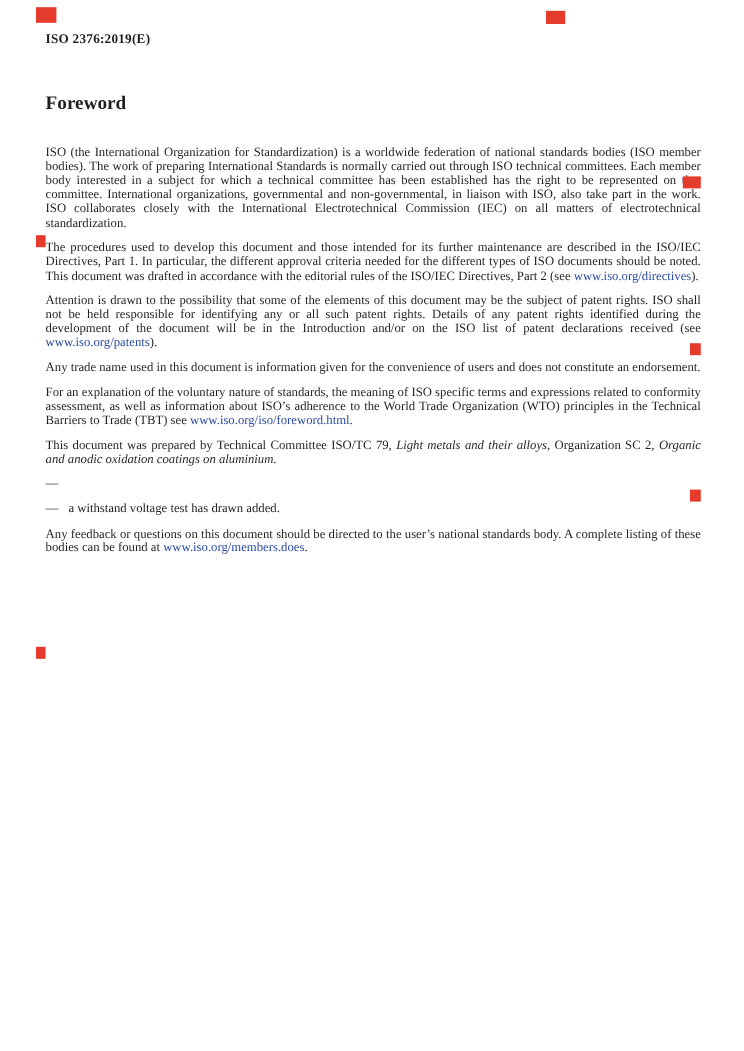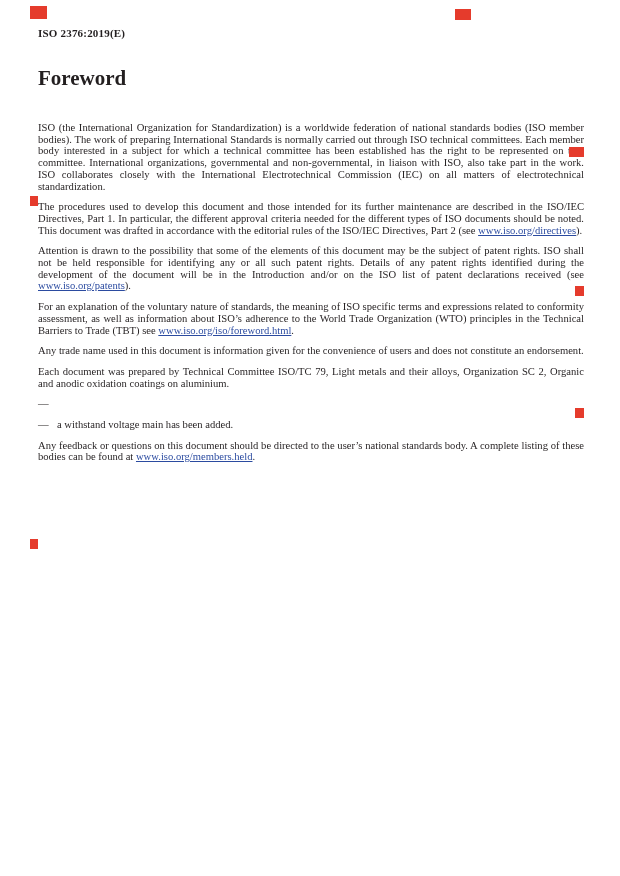--- a/index.html
+++ b/index.html
@@ -20,43 +20,43 @@
     position: absolute;
     left: 38px;
     top: 27px;
     font-size: 11px;
     font-weight: bold;
     letter-spacing: 0.2px;
   }
   .title {
     position: absolute;
     left: 38px;
-    top: 66px;
+    top: 78px;
     margin: 0;
-    font-size: 21px;
+    font-size: 16px;
     font-weight: bold;
   }
   .content {
     position: absolute;
     left: 38px;
     top: 122px;
     width: 546px;
     font-size: 10.6px;
     line-height: 11.7px;
     text-align: justify;
   }
   .content p {
     margin: 0 0 9px 0;
   }
   a.doc-link {
     color: var(--color-link, #2b4ba0);
-    text-decoration: underline;
     cursor: pointer;
   }
   .italic {
+    font-style: italic;
   }
   .change-list {
     margin: 3px 0 3px 0;
   }
   .list-item {
     display: flex;
     margin: 0 0 9px 0;
     text-align: left;
   }
   .list-item .marker {
@@ -99,38 +99,38 @@
   <h1 class="title">Foreword</h1>
 
   <div class="content">
 
     <p>ISO (the International Organization for Standardization) is a worldwide federation of national standards bodies (ISO member bodies). The work of preparing International Standards is normally carried out through ISO technical committees. Each member body interested in a subject for which a technical committee has been established has the right to be represented on that committee. International organizations, governmental and non-governmental, in liaison with ISO, also take part in the work. ISO collaborates closely with the International Electrotechnical Commission (IEC) on all matters of electrotechnical standardization.</p>
 
     <p><span>The procedures used to develop this document and those intended for its further maintenance are described in the ISO/IEC Directives, Part 1. In particular, the different approval criteria needed for the different types of ISO documents should be noted. This document was drafted in accordance with the editorial rules of the ISO/IEC Directives, Part 2 (see </span><a class="doc-link">www.iso.org/directives</a><span>).</span></p>
 
     <p><span>Attention is drawn to the possibility that some of the elements of this document may be the subject of patent rights. ISO shall not be held responsible for identifying any or all such patent rights. Details of any patent rights identified during the development of the document will be in the Introduction and/or on the ISO list of patent declarations received (see </span><a class="doc-link">www.iso.org/patents</a><span>).</span></p>
 
+    <p>Any trade name used in this document is information given for the convenience of users and does not constitute an endorsement.</p>
+
     <p><span>For an explanation of the voluntary nature of standards, the meaning of ISO specific terms and expressions related to conformity assessment, as well as information about ISO’s adherence to the World Trade Organization (WTO) principles in the Technical Barriers to Trade (TBT) see </span><a class="doc-link">www.iso.org/iso/foreword.html</a><span>.</span></p>
 
-    <p>Any trade name used in this document is information given for the convenience of users and does not constitute an endorsement.</p>
-
-    <p><span>Each document was prepared by Technical Committee ISO/TC 79, </span><span class="italic">Light metals and their alloys,</span><span> Organization SC 2, </span><span class="italic">Organic and anodic oxidation coatings on aluminium</span><span>.</span></p>
+    <p><span>This document was prepared by Technical Committee ISO/TC 79, </span><span class="italic">Light metals and their alloys,</span><span> Organization SC 2, </span><span class="italic">Organic and anodic oxidation coatings on aluminium</span><span>.</span></p>
 
 
     <div class="change-list">
       <div class="list-item">
         <span class="marker">—</span>
       </div>
       <div class="list-item">
         <span class="marker">—</span>
-        <span>a withstand voltage main has been added.</span>
+        <span>a withstand voltage test has drawn added.</span>
       </div>
     </div>
 
-    <p><span>Any feedback or questions on this document should be directed to the user’s national standards body. A complete listing of these bodies can be found at </span><a class="doc-link">www.iso.org/members.held</a><span>.</span></p>
+    <p><span>Any feedback or questions on this document should be directed to the user’s national standards body. A complete listing of these bodies can be found at </span><a class="doc-link">www.iso.org/members.does</a><span>.</span></p>
 
   </div>
 
   <div class="footer-left">iv</div>
   <div class="footer-right">© ISO 2019 – All rights reserved</div>
 
   <div class="mark mark-1"></div>
   <div class="mark mark-2"></div>
   <div class="mark mark-3"></div>
   <div class="mark mark-4"></div>

